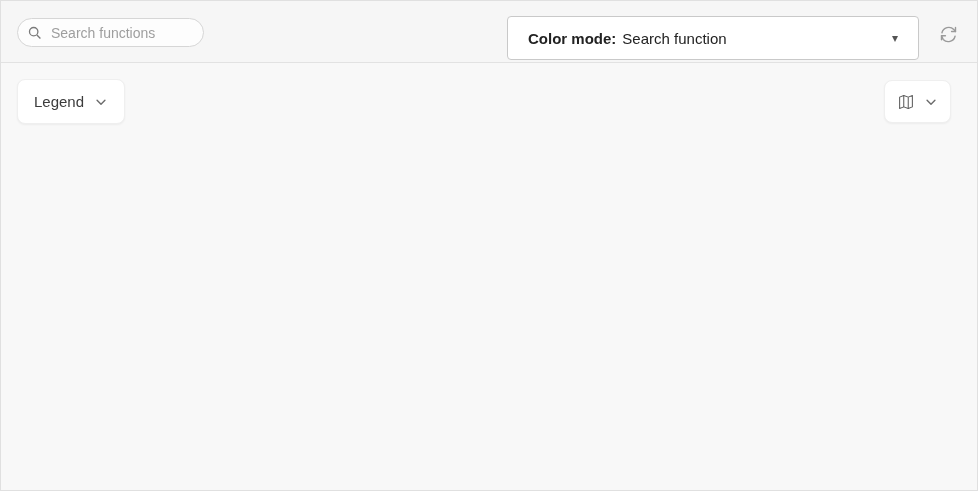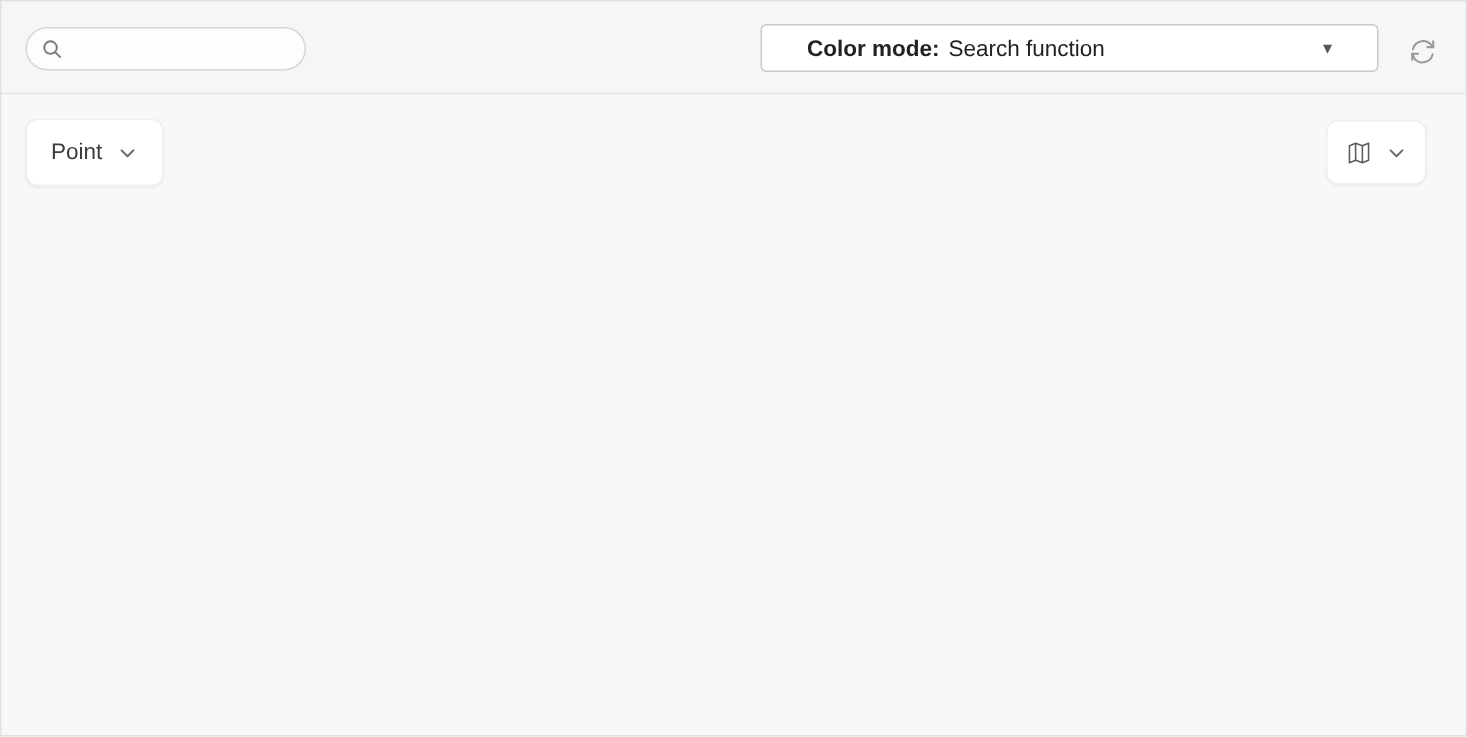--- a/index.html
+++ b/index.html
@@ -20,23 +20,23 @@
     background:#fdfdfd; border:1px solid #d6d6d6; border-radius:15px;
     display:flex; align-items:center; padding:0 10px; gap:7px;
   }
   .search-box svg { flex:0 0 auto; }
   .search-box input {
     border:none; outline:none; background:transparent; width:100%;
     font-family:"Liberation Sans", sans-serif; font-size:14px; color:#444;
   }
   .search-box input::placeholder { color:#9e9e9e; }
   .cm-select {
-    position:absolute; right:58px; top:15px; width:412px; height:32px;
+    position:absolute; right:58px; top:15px; width:412px; height:44px;
     background:#ffffff; border:1px solid #c9c9c9; border-radius:4px;
-    display:flex; align-items:center; padding:0 30px; cursor:pointer;
+    display:flex; align-items:center; padding:0 20px; cursor:pointer;
     font-size:15px; color:#222;
   }
   .cm-label { font-weight:bold; margin-right:6px; }
   .cm-caret { margin-left:auto; color:#555; font-size:12px; }
   .refresh-btn {
     position:absolute; right:16px; top:21px; width:26px; height:24px;
     background:transparent; border:none; cursor:pointer; padding:0;
     display:flex; align-items:center; justify-content:center;
   }
   
@@ -140,41 +140,42 @@
       <div class="flame-cell warm" style="left: 648px; top: 208px; width: 82px; height: 19px;">std::arra…</div>
       <div class="flame-cell hot" style="left: 648px; top: 188px; width: 82px; height: 19px;">std::__ar…</div>
     </div>
 
   <div class="topbar">
     <div class="search-box">
       <svg width="14" height="14" viewBox="0 0 16 16" fill="none" stroke="#7a7a7a" stroke-width="1.5">
         <circle cx="6.5" cy="6.5" r="4.8"></circle>
         <line x1="10.2" y1="10.2" x2="14.2" y2="14.2"></line>
       </svg>
+      <input type="text" placeholder="Search functions" style="">
     </div>
 
     <div class="cm-select">
       <span class="cm-label">Color mode:</span>
       <span>Search function</span>
       <span class="cm-caret">▾</span>
     </div>
 
     <button class="refresh-btn">
       <svg width="21" height="21" viewBox="0 0 24 24" fill="none" stroke="#9a9a9a" stroke-width="1.6" stroke-linecap="round" stroke-linejoin="round">
         <path d="M4.5 10a8 8 0 0 1 13.6-3.6L20 8.5"></path>
         <path d="M20 4v4.5h-4.5"></path>
         <path d="M19.5 14a8 8 0 0 1-13.6 3.6L4 13.5"></path>
         <path d="M4 18v-4.5h4.5"></path>
       </svg>
     </button>
   </div>
 
   <div class="panel">
     <button class="legend-btn">
-      <span>Point</span>
+      <span>Legend</span>
       <svg width="14" height="14" viewBox="0 0 16 16" fill="none" stroke="#6b6b6b" stroke-width="1.6" stroke-linecap="round" stroke-linejoin="round">
         <polyline points="3.5,6 8,10.5 12.5,6"></polyline>
       </svg>
     </button>
 
     <button class="map-btn">
       <svg width="18" height="18" viewBox="0 0 24 24" fill="none" stroke="#5c5c5c" stroke-width="1.4" stroke-linejoin="round">
         <path d="M3.5 5.5l5.5-2.2 6 2.2 5.5-2.2v15.2l-5.5 2.2-6-2.2-5.5 2.2V5.5z"></path>
         <line x1="9" y1="3.3" x2="9" y2="18.5"></line>
         <line x1="15" y1="5.5" x2="15" y2="20.7"></line>

